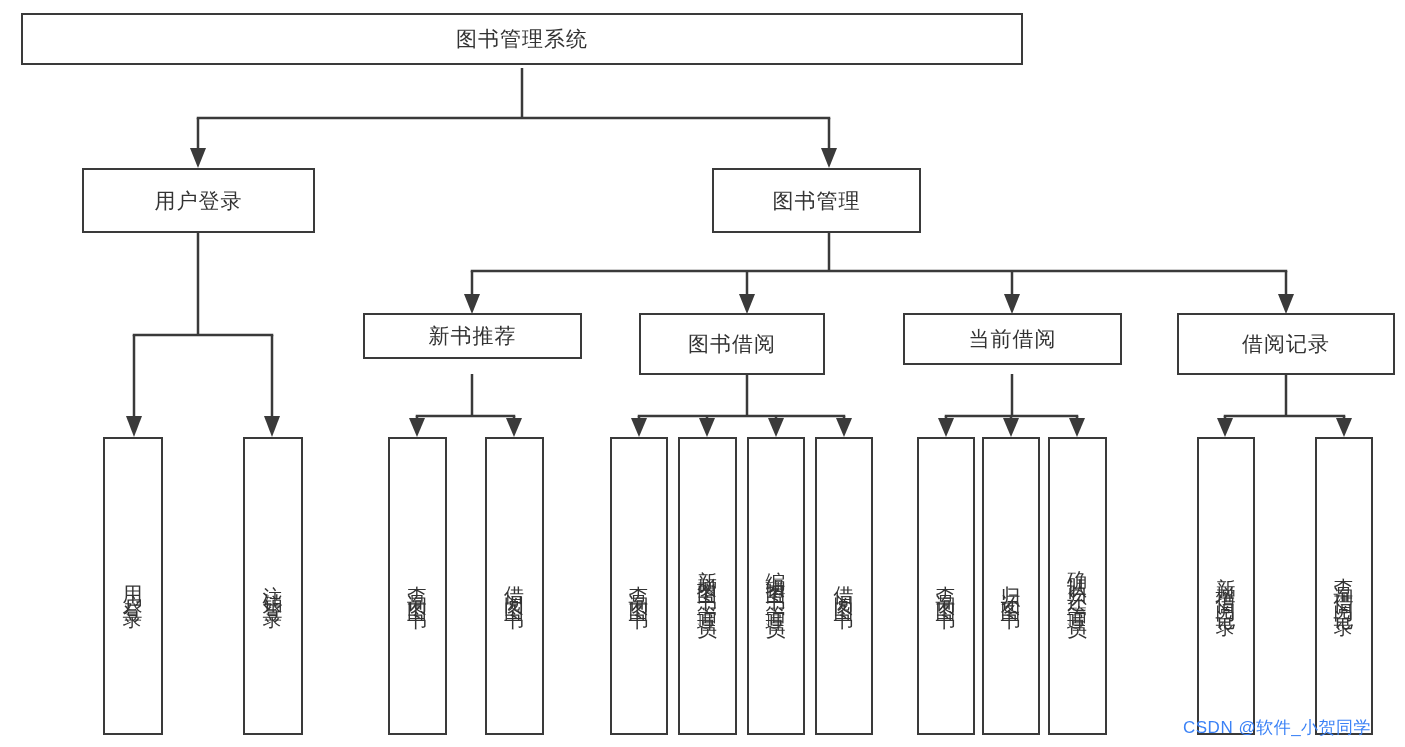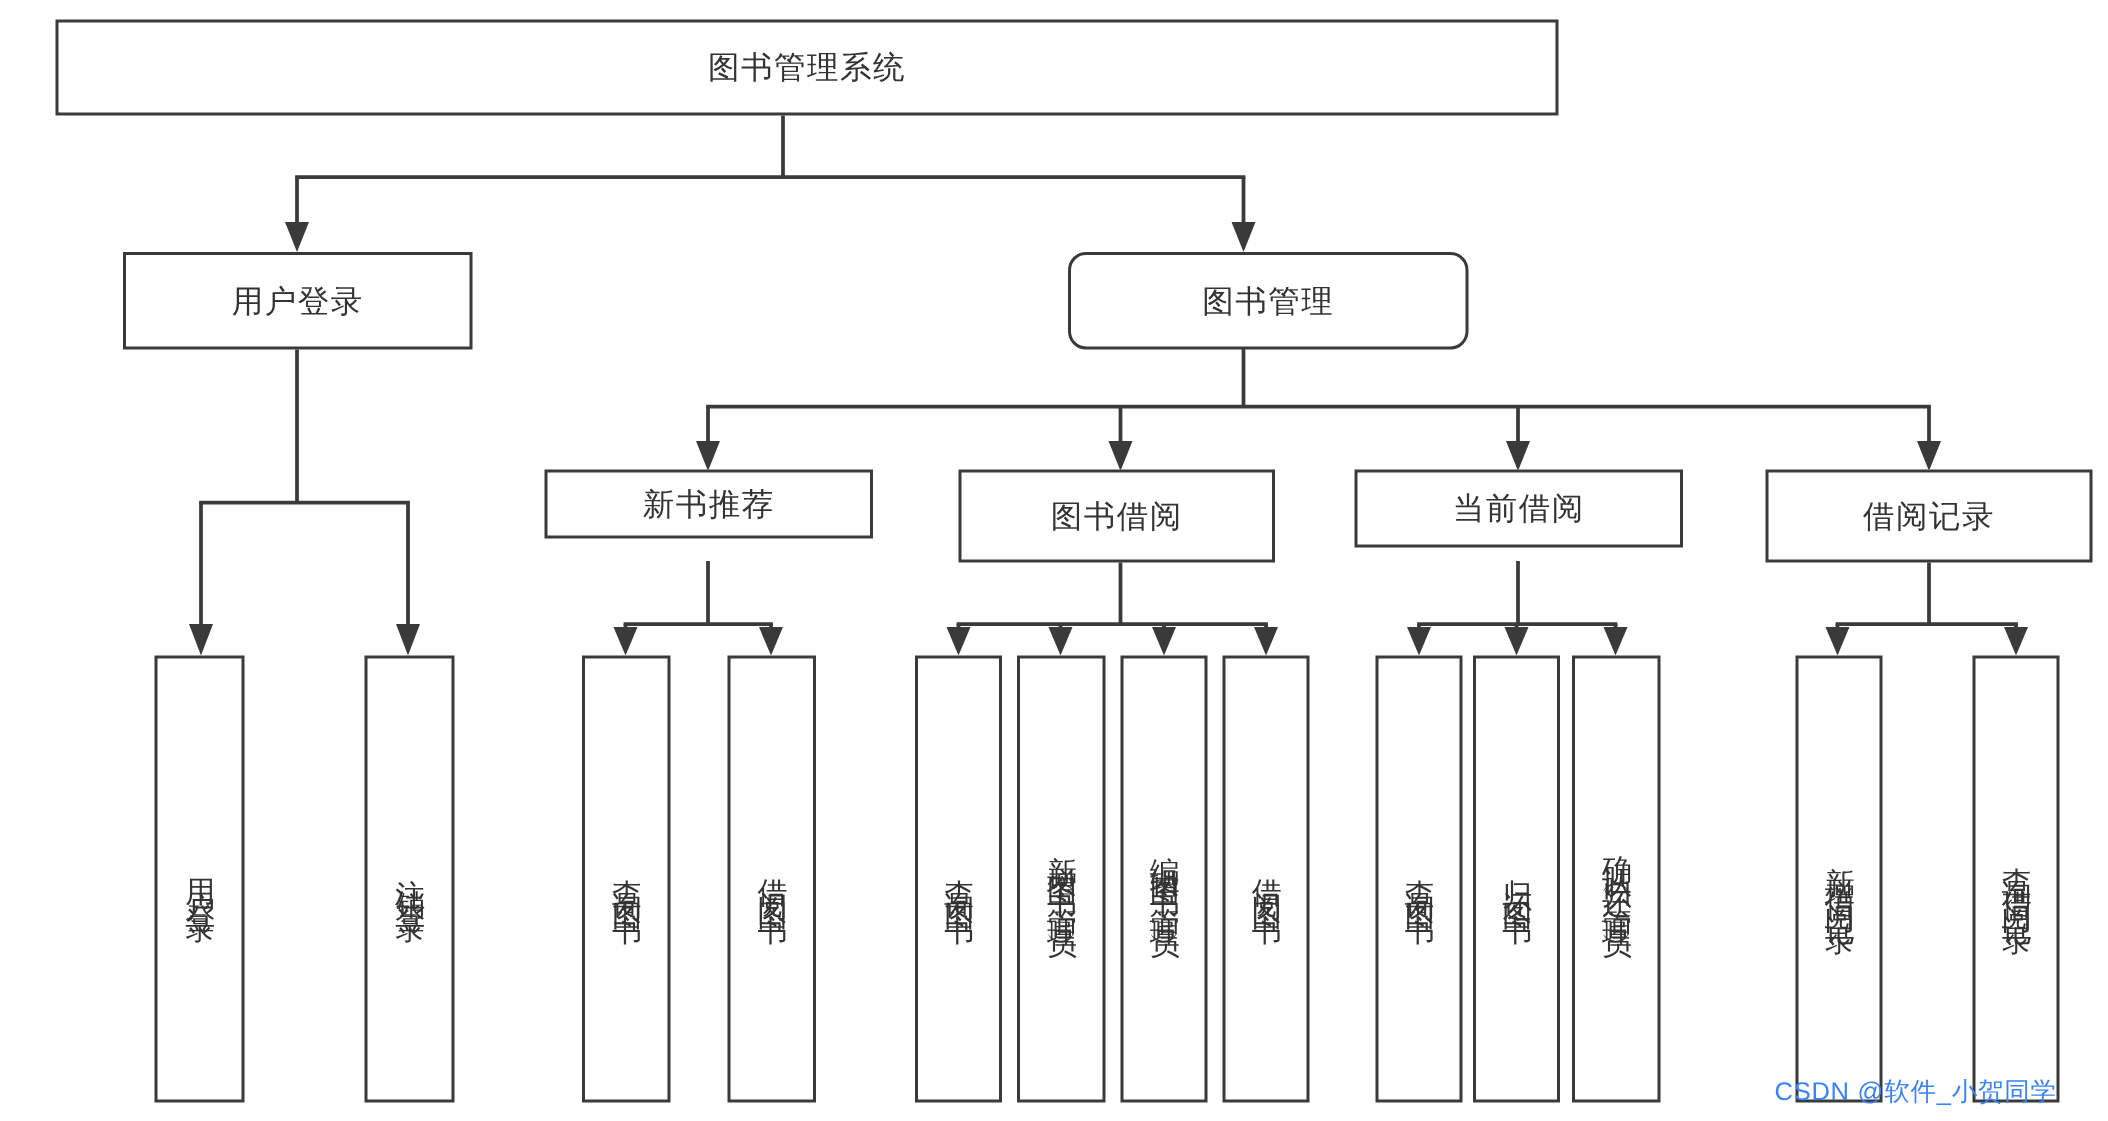--- a/index.html
+++ b/index.html
@@ -115,27 +115,27 @@
     <polygon points="1069,418 1085,418 1077,437"></polygon>
 
     <line x1="1286" y1="374" x2="1286" y2="417"></line>
     <line x1="1223.75" y1="416" x2="1345.25" y2="416"></line>
     <line x1="1225" y1="416" x2="1225" y2="420"></line>
     <polygon points="1217,418 1233,418 1225,437"></polygon>
     <line x1="1344" y1="416" x2="1344" y2="420"></line>
     <polygon points="1336,418 1352,418 1344,437"></polygon>
   </svg>
 
-  <div class="node h-node" style="left:21px; top:13px; width:1002px; height:64px;margin-left:16px;">图书管理系统</div>
+  <div class="node h-node" style="left:21px; top:13px; width:1002px; height:52px;">图书管理系统</div>
 
   <div class="node h-node" style="left:82px; top:168px; width:233px; height:65px;">用户登录</div>
-  <div class="node h-node" style="left:712px; top:168px; width:267px; height:65px;border-radius:12px;">图书管理</div>
+  <div class="node h-node" style="left:712px; top:168px; width:209px; height:65px;">图书管理</div>
 
   <div class="node h-node" style="left:363px; top:313px; width:219px; height:46px;">新书推荐</div>
-  <div class="node h-node" style="left:639px; top:313px; width:211px; height:62px;">图书借阅</div>
+  <div class="node h-node" style="left:639px; top:313px; width:186px; height:62px;">图书借阅</div>
   <div class="node h-node" style="left:903px; top:313px; width:219px; height:52px;">当前借阅</div>
   <div class="node h-node" style="left:1177px; top:313px; width:218px; height:62px;">借阅记录</div>
 
   <div class="node v-node" style="left:103px; top:437px; width:60px; height:298px;">用户登录</div>
   <div class="node v-node" style="left:243px; top:437px; width:60px; height:298px;">注销登录</div>
 
   <div class="node v-node" style="left:388px; top:437px; width:59px; height:298px;">查询图书</div>
   <div class="node v-node" style="left:485px; top:437px; width:59px; height:298px;">借阅图书</div>
 
   <div class="node v-node" style="left:610px; top:437px; width:58px; height:298px;">查询图书</div>

